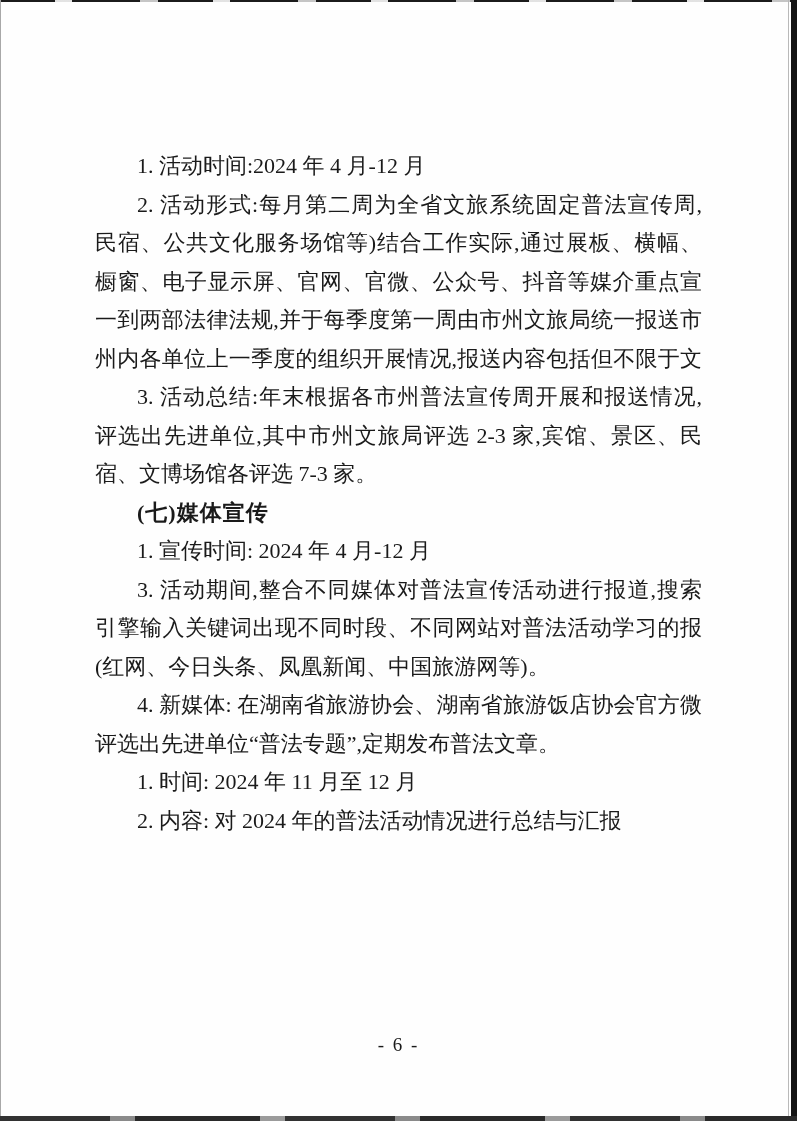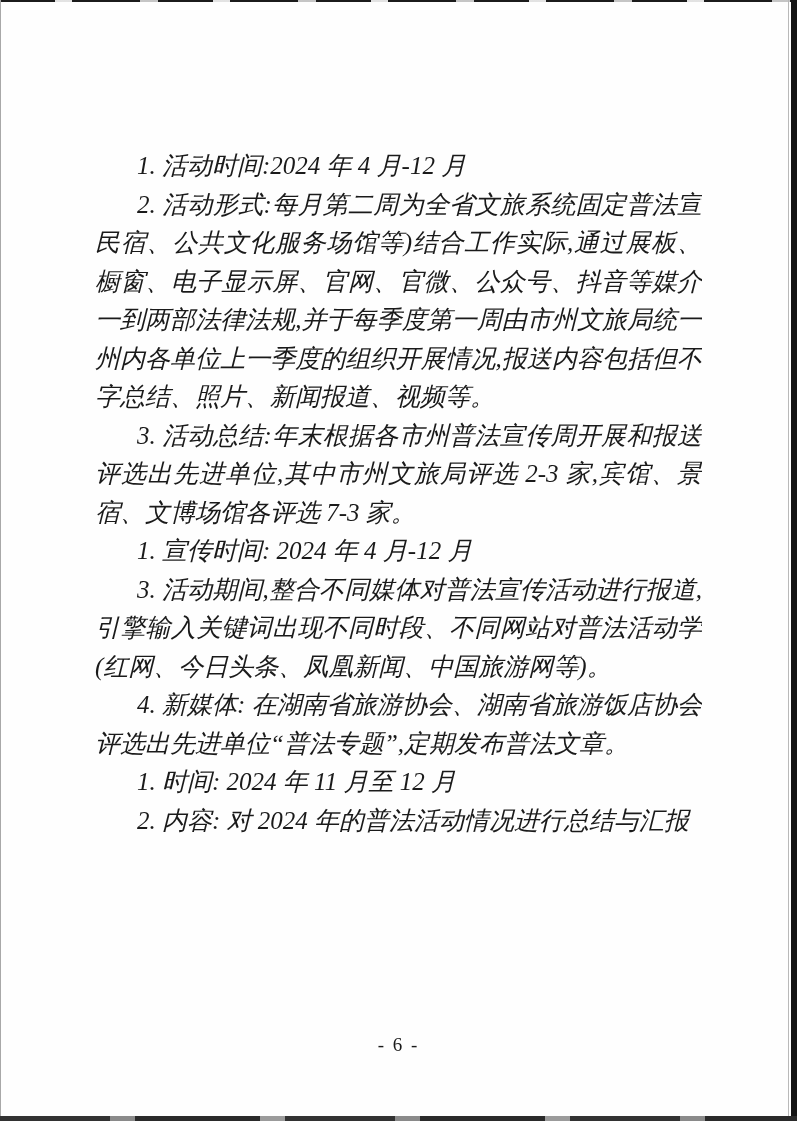--- a/index.html
+++ b/index.html
@@ -37,26 +37,25 @@
   .edge-left {
     position: absolute; left: 0; top: 0; bottom: 0; width: 1px;
     background: #a8a8a8;
   }
   
   .content {
     position: absolute;
     left: 95px; top: 147px; width: 607px;
   }
   .line {
-    font-size: 25px;
+    font-size: 22px;
     line-height: 38.5px;
     height: 38.5px;
     overflow: hidden;
     white-space: nowrap;
-    font-style: italic;
   }
   .line.indent { padding-left: 42px; }
   .line.fill {
     white-space: normal;
     text-align: justify;
     text-align-last: justify;
   }
   .line.bold { font-weight: bold; letter-spacing: 1px; }
   .footer {
     position: absolute;
@@ -78,24 +77,24 @@
   <div class="edge-right"></div>
   <div class="edge-bottom"></div>
 
   <div class="content">
       <div class="line indent">1. 活动时间:2024 年 4 月-12 月</div>
       <div class="line indent fill">2. 活动形式:每月第二周为全省文旅系统固定普法宣传周,</div>
       <div class="line fill">民宿、公共文化服务场馆等)结合工作实际,通过展板、横幅、</div>
       <div class="line fill">橱窗、电子显示屏、官网、官微、公众号、抖音等媒介重点宣传</div>
       <div class="line fill">一到两部法律法规,并于每季度第一周由市州文旅局统一报送市</div>
       <div class="line fill">州内各单位上一季度的组织开展情况,报送内容包括但不限于文</div>
-      <div class="line">字总结、照片、新闻报道、视频等。</div>
       <div class="line indent fill">3. 活动总结:年末根据各市州普法宣传周开展和报送情况,</div>
       <div class="line fill">评选出先进单位,其中市州文旅局评选 2-3 家,宾馆、景区、民</div>
       <div class="line">宿、文博场馆各评选 7-3 家。</div>
+      <div class="line indent bold">(七)媒体宣传</div>
       <div class="line indent">1. 宣传时间: 2024 年 4 月-12 月</div>
       <div class="line indent fill">3. 活动期间,整合不同媒体对普法宣传活动进行报道,搜索</div>
       <div class="line fill">引擎输入关键词出现不同时段、不同网站对普法活动学习的报道</div>
       <div class="line">(红网、今日头条、凤凰新闻、中国旅游网等)。</div>
       <div class="line indent fill">4. 新媒体: 在湖南省旅游协会、湖南省旅游饭店协会官方微</div>
       <div class="line">评选出先进单位“普法专题”,定期发布普法文章。</div>
       <div class="line indent">1. 时间: 2024 年 11 月至 12 月</div>
       <div class="line indent">2. 内容: 对 2024 年的普法活动情况进行总结与汇报</div>
     </div>
 

